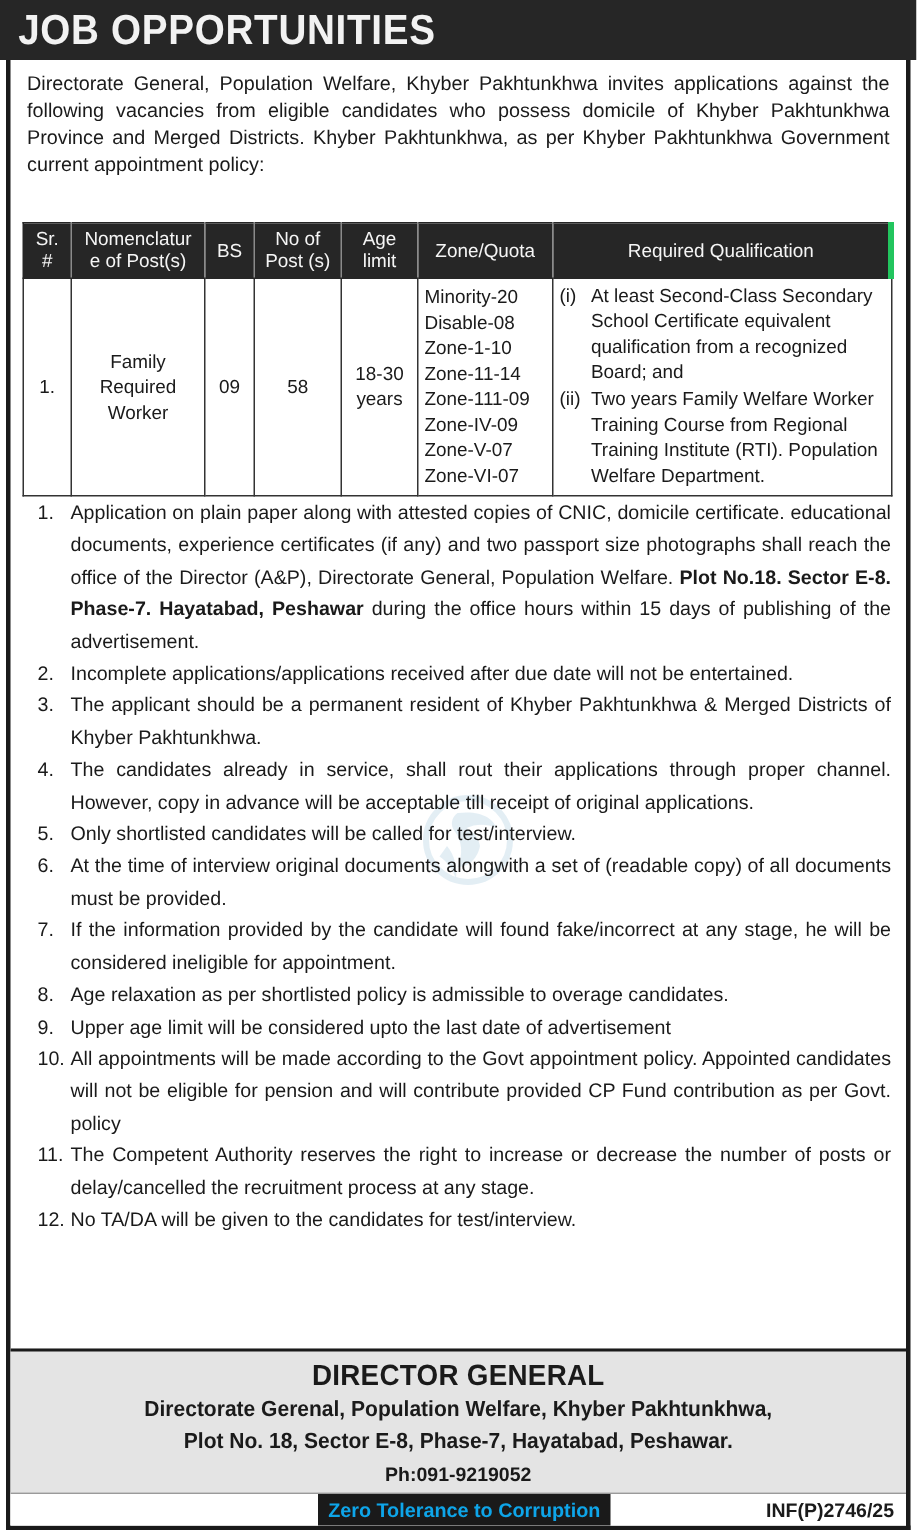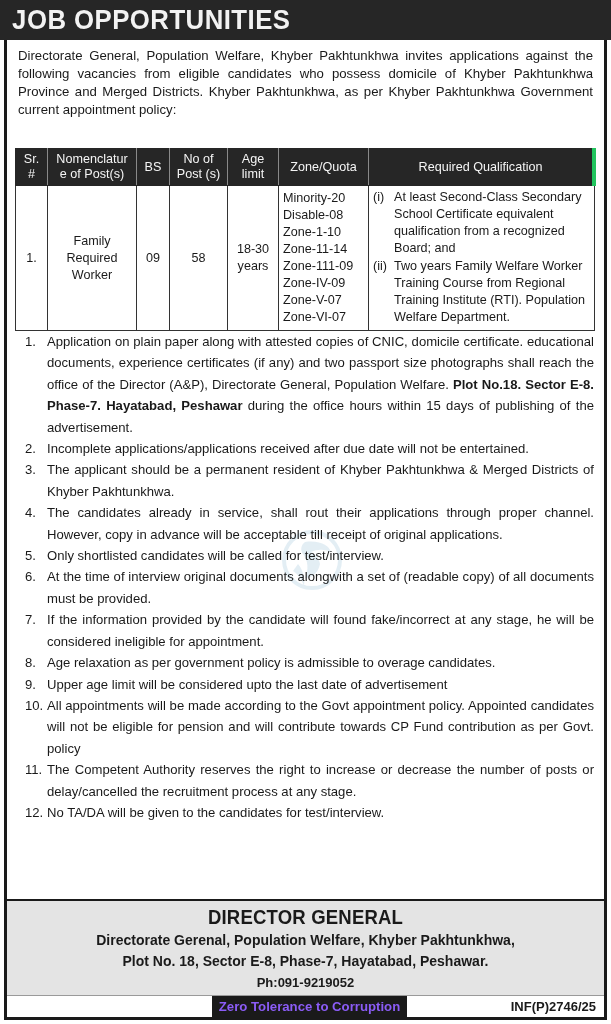--- a/index.html
+++ b/index.html
@@ -199,21 +199,21 @@
     background: #ffffff;
     border-top: 1px solid #9a9a9a;
   }
   .footer .slogan {
     position: absolute;
     left: 205px;
     top: 0;
     width: 195px;
     height: 21px;
     background: #1a1a1a;
-    color: #8b5cf6;
+    color: #0ea5e9;
     font-size: 13.2px;
     font-weight: bold;
     line-height: 21px;
     font-family: "Liberation Sans Narrow", "Liberation Sans", sans-serif;
     text-align: center;
   }
   .footer .infcode {
     position: absolute;
     right: 8px;
     top: 0;
@@ -346,29 +346,29 @@
           <li>
             <span class="num">6.</span>
             <span class="txt">At the time of interview original documents alongwith a set of (readable copy) of all documents must be provided.</span>
           </li>
           <li>
             <span class="num">7.</span>
             <span class="txt">If the information provided by the candidate will found fake/incorrect at any stage, he will be considered ineligible for appointment.</span>
           </li>
           <li>
             <span class="num">8.</span>
-            <span class="txt">Age relaxation as per government policy is admissible to overage candidates.</span>
+            <span class="txt">Age relaxation as per shortlisted policy is admissible to overage candidates.</span>
           </li>
           <li>
             <span class="num">9.</span>
             <span class="txt">Upper age limit will be considered upto the last date of advertisement</span>
           </li>
           <li>
             <span class="num">10.</span>
-            <span class="txt">All appointments will be made according to the Govt appointment policy. Appointed candidates will not be eligible for pension and will contribute towards CP Fund contribution as per Govt. policy</span>
+            <span class="txt">All appointments will be made according to the Govt appointment policy. Appointed candidates will not be eligible for pension and will contribute provided CP Fund contribution as per Govt. policy</span>
           </li>
           <li>
             <span class="num">11.</span>
             <span class="txt">The Competent Authority reserves the right to increase or decrease the number of posts or delay/cancelled the recruitment process at any stage.</span>
           </li>
           <li>
             <span class="num">12.</span>
             <span class="txt">No TA/DA will be given to the candidates for test/interview.</span>
           </li>
         </ol>

